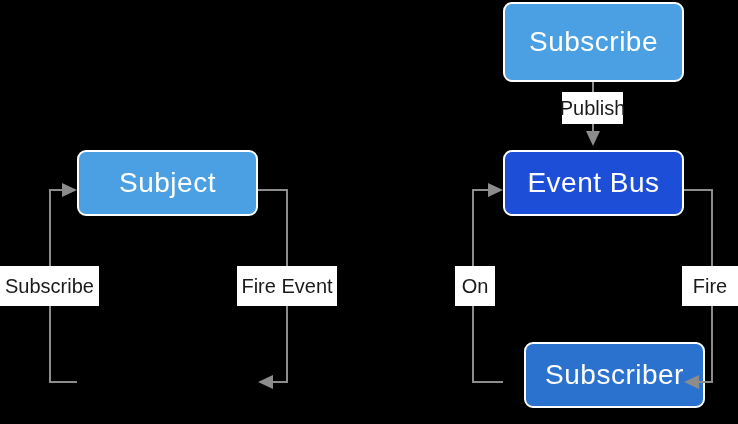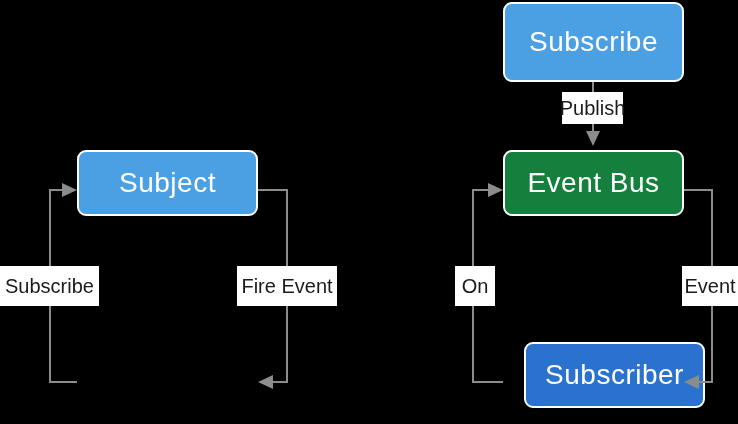--- a/index.html
+++ b/index.html
@@ -113,21 +113,21 @@
   <div class="line l-fire-v"></div>
   <div class="line l-fire-hb"></div>
   <div class="arrow arrow-left a-fire"></div>
 
   <div class="edge-label lbl-subscribe">Subscribe</div>
   <div class="edge-label lbl-fire">Fire Event</div>
 
   <div class="node node-publisher" style="background-color: rgb(74, 160, 227);">
     <span>Subscribe</span>
   </div>
-  <div class="node node-eventbus" style="background-color: #15803d; align-items: center;">
+  <div class="node node-eventbus" style="background-color: #1d4ed8; align-items: center;">
     <span>Event Bus</span>
   </div>
   <div class="node node-subscriber" style="background-color: rgb(43, 114, 206); margin-left: 21px;">
     <span>Subscriber</span>
   </div>
 
   <div class="line r-pub-v"></div>
   <div class="arrow arrow-down a-pub"></div>
 
   <div class="line r-on-v"></div>
@@ -135,15 +135,15 @@
   <div class="line r-on-ht"></div>
   <div class="arrow arrow-right a-on"></div>
 
   <div class="line r-emit-ht"></div>
   <div class="line r-emit-v"></div>
   <div class="line r-emit-hb"></div>
   <div class="arrow arrow-left a-emit"></div>
 
   <div class="edge-label lbl-publish">Publish</div>
   <div class="edge-label lbl-on">On</div>
-  <div class="edge-label lbl-emit">Event</div>
+  <div class="edge-label lbl-emit">Fire</div>
 
 </div>
 
 </body></html>

